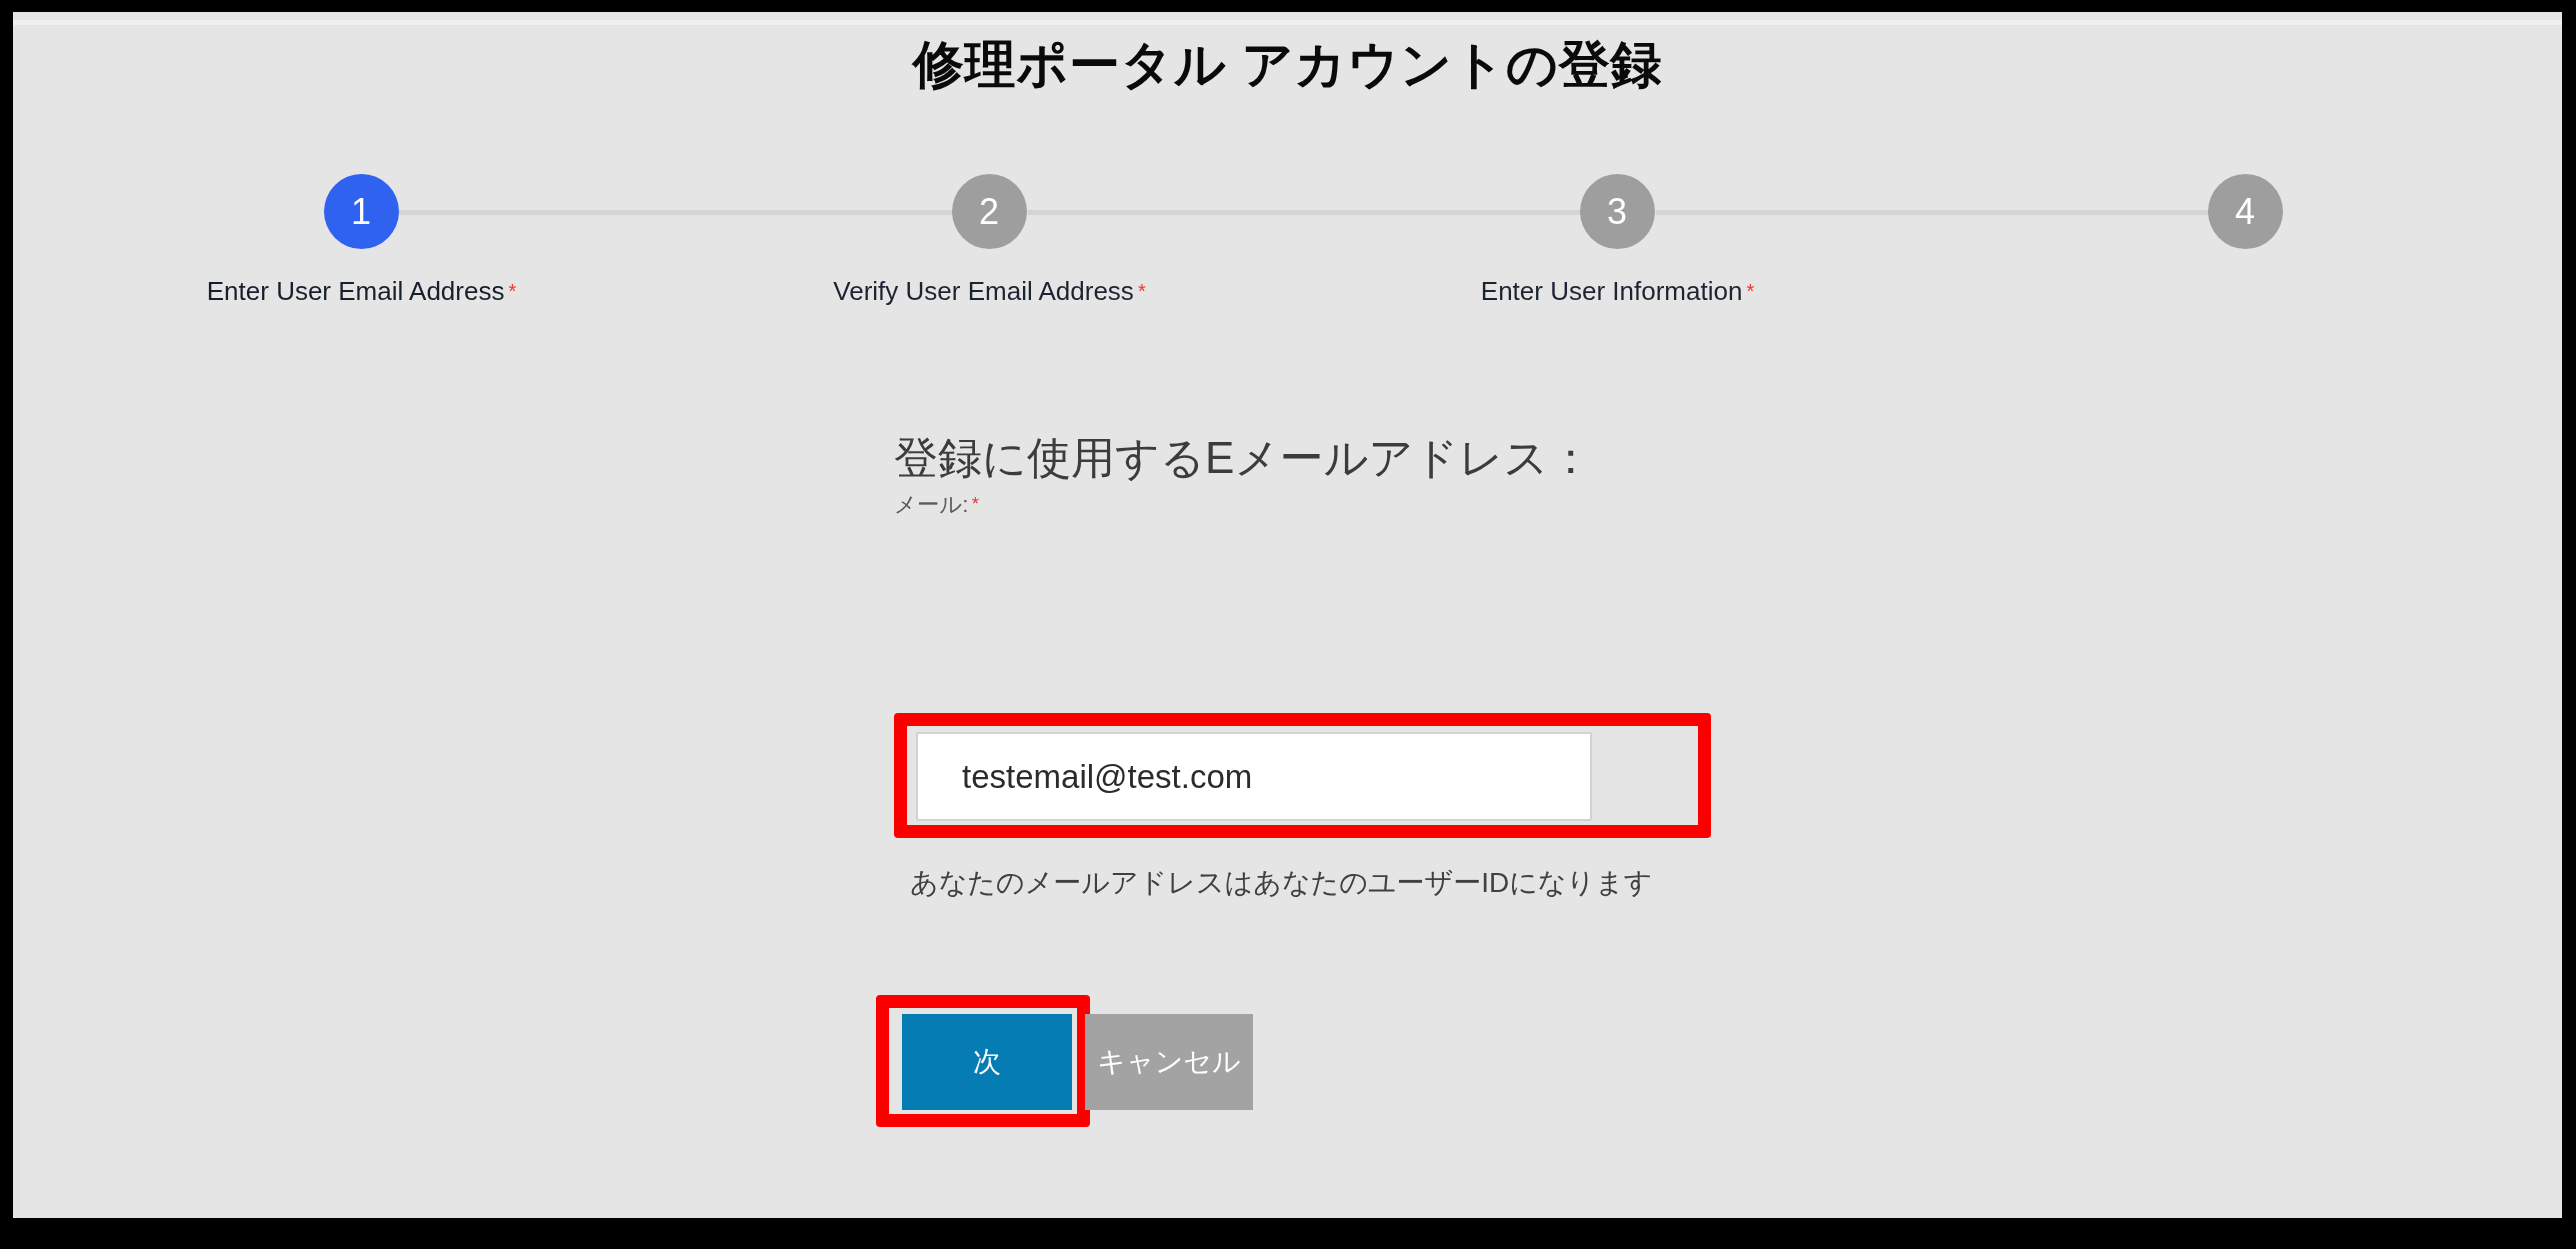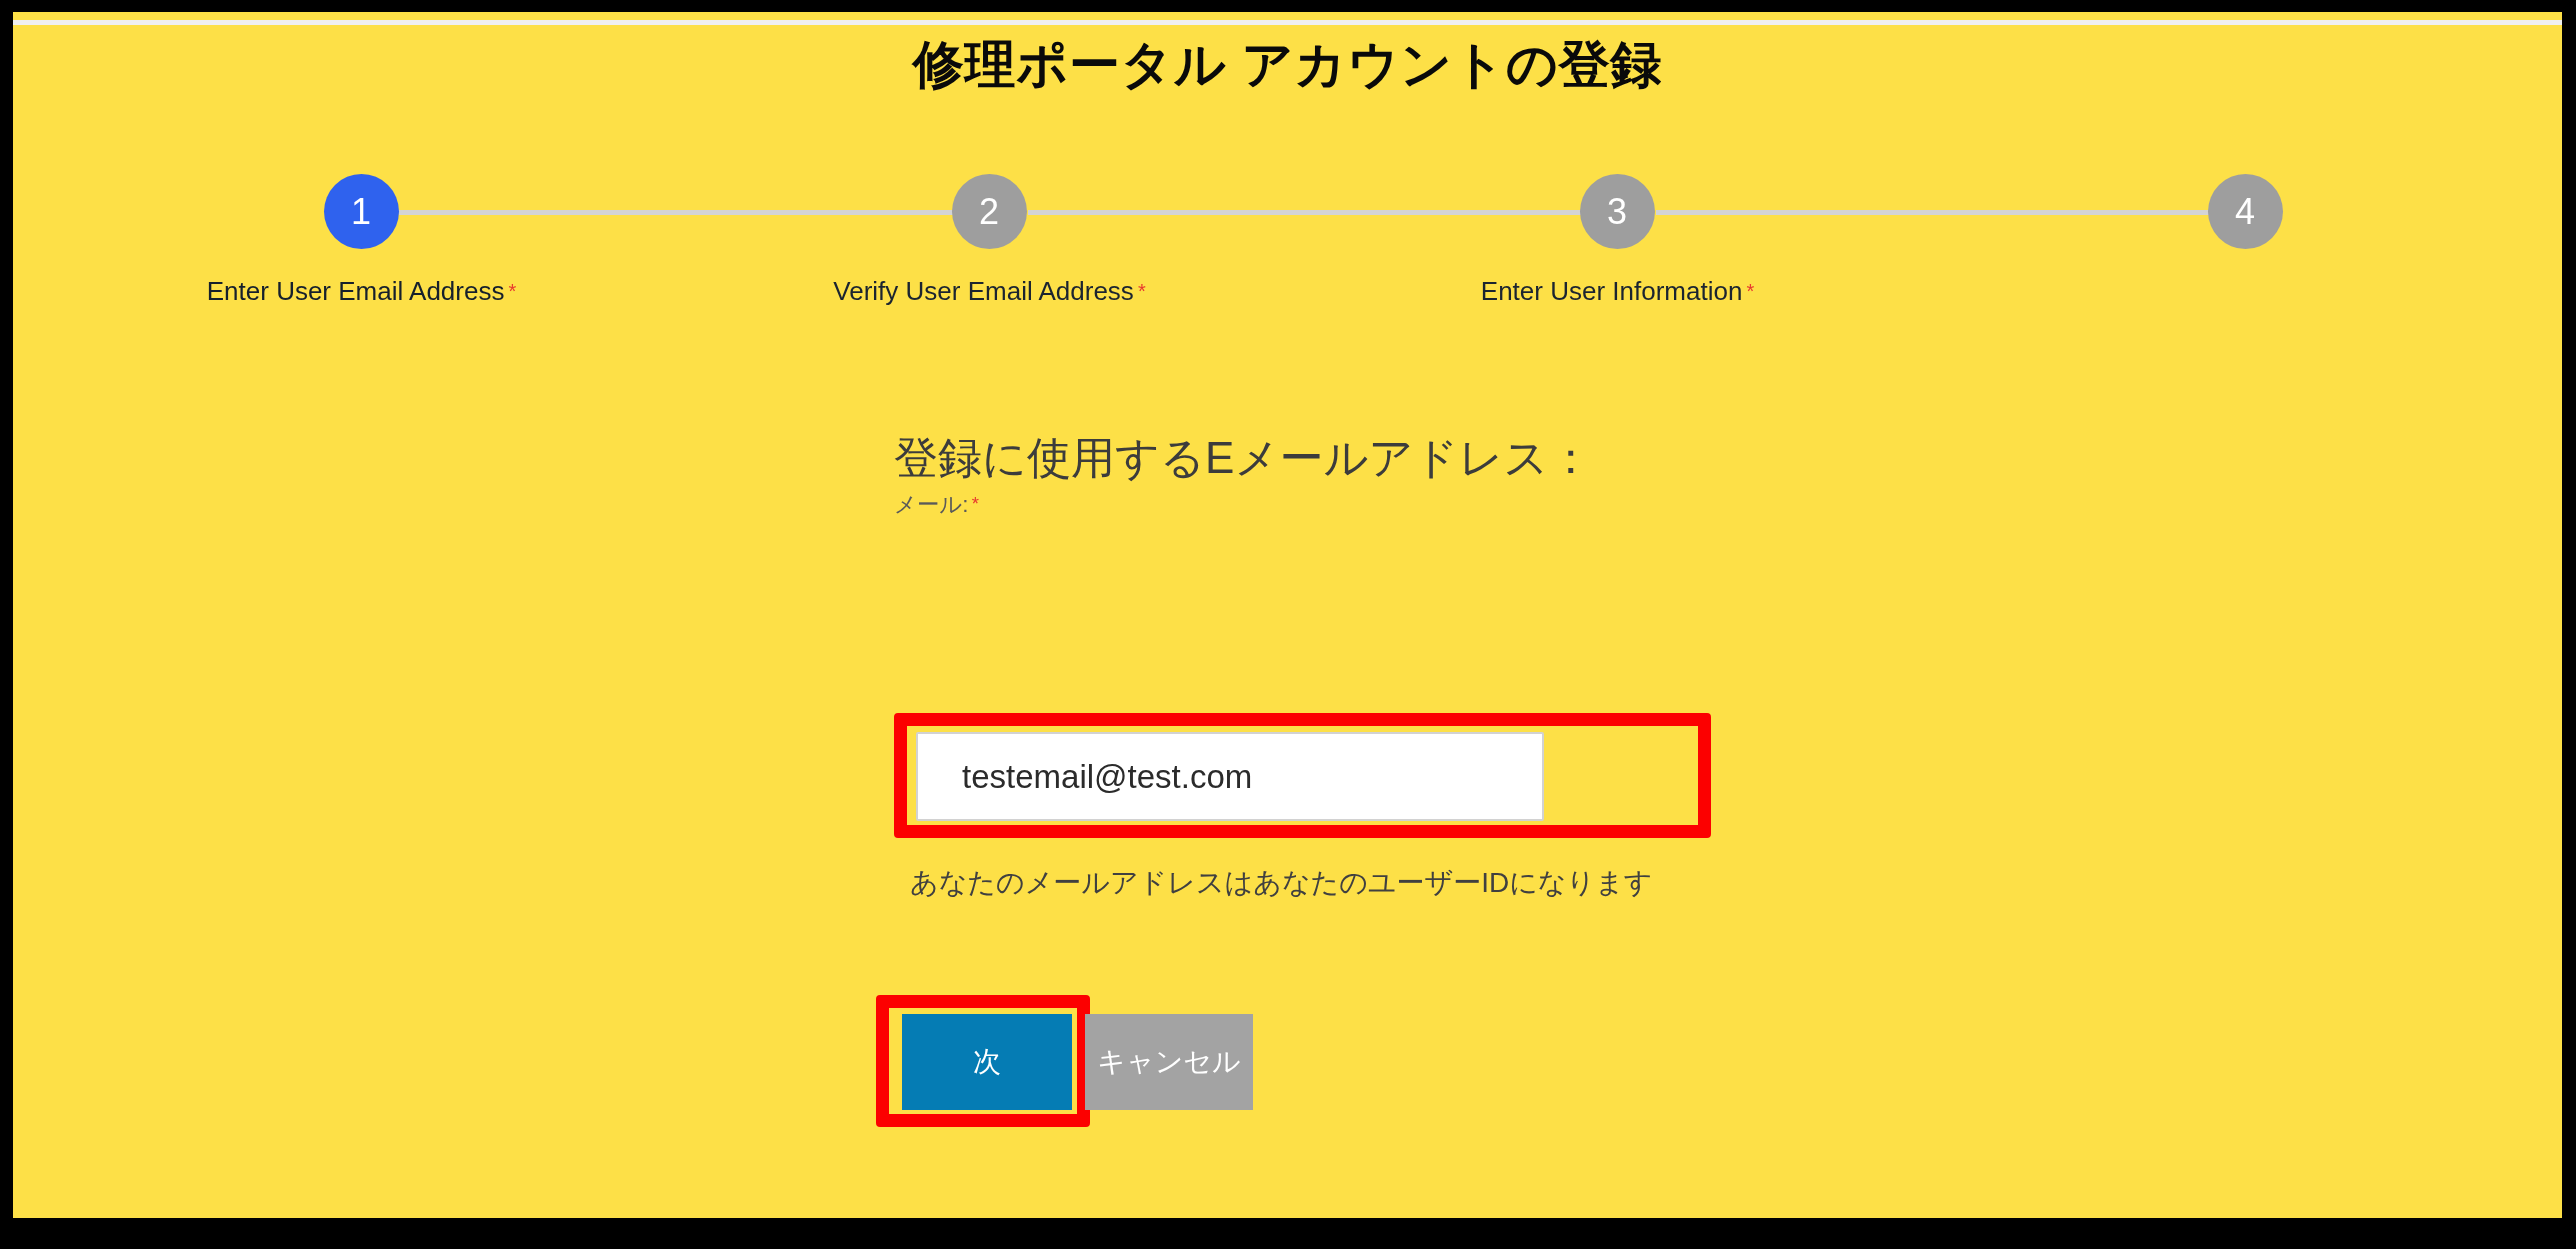--- a/index.html
+++ b/index.html
@@ -24,21 +24,21 @@
     background: #000000;
   }
 
   
   #page {
     position: absolute;
     left: 13px;
     top: 12px;
     width: 2549px;
     height: 1206px;
-    background: #fde047;
+    background: #e5e5e5;
     overflow: hidden;
   }
 
   
   #top-rule {
     position: absolute;
     left: 0; top: 8px;
     width: 100%;
     height: 4.6px;
     background: #f0f0f0;
@@ -161,21 +161,21 @@
     width: 817px;
     height: 125px;
     border: 13px solid #fc0000;
     border-radius: 4px;
   }
 
   #email-input {
     position: absolute;
     left: 22px;
     top: 304px;
-    width: 628px;
+    width: 676px;
     height: 89px;
     background: #ffffff;
     border: 2px solid #d2d2d2;
     border-radius: 2px;
     font-family: "Liberation Sans", "DejaVu Sans", sans-serif;
     font-size: 33px;
     color: #2b2b2b;
     padding: 0 0 0 44px;
     outline: none;
   }

